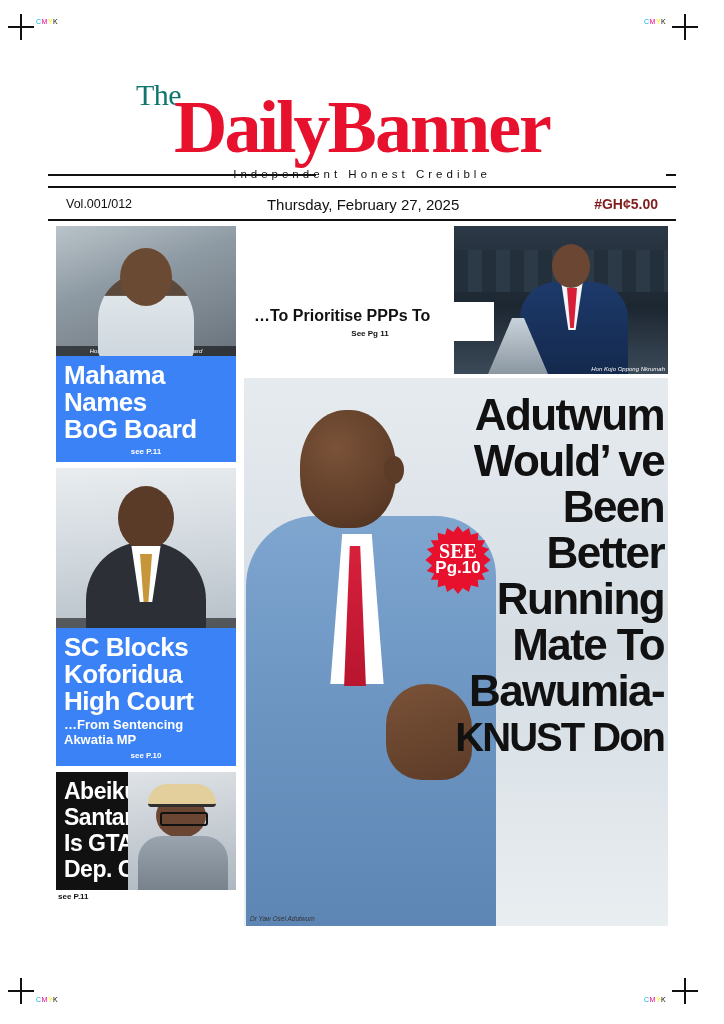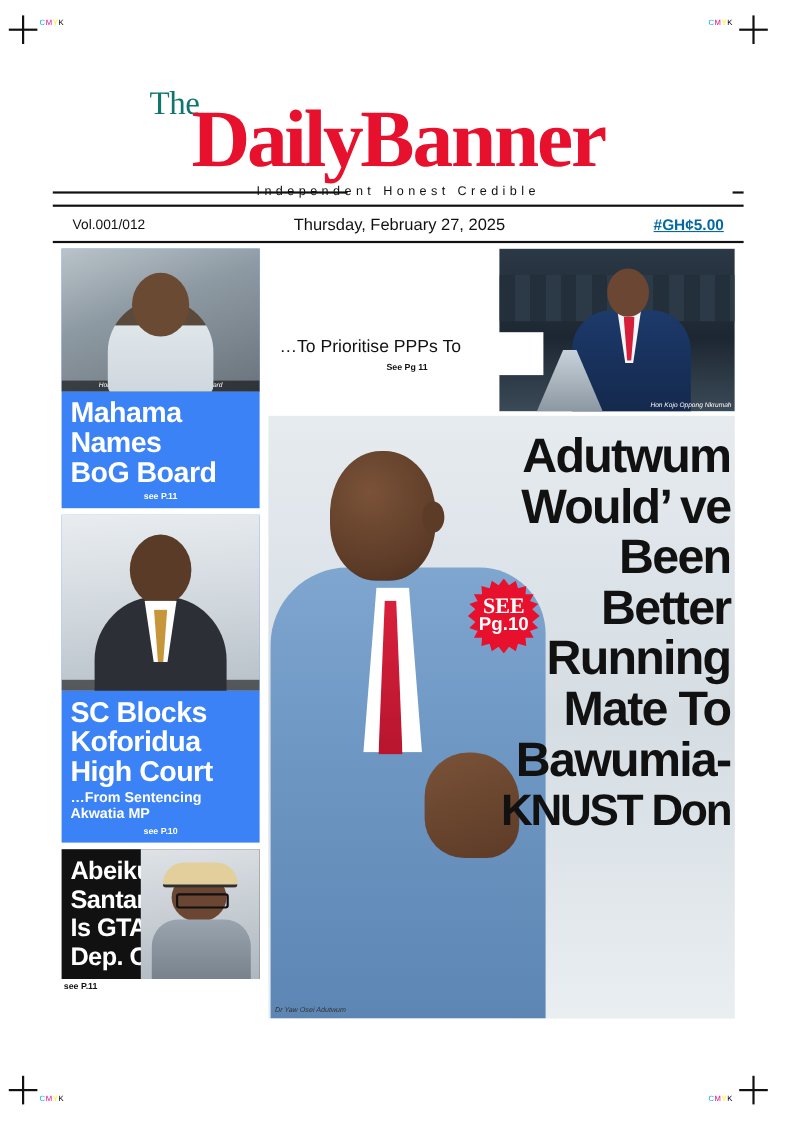--- a/index.html
+++ b/index.html
@@ -137,23 +137,22 @@
     font-family: "Liberation Sans", sans-serif;
   }
   .info-date {
     font-size: 15px;
     color: #111;
     font-family: "Liberation Sans", sans-serif;
   }
   .info-price {
     font-size: 14px;
     font-weight: bold;
-    color: #0369a1;
-    font-family: "Liberation Sans", sans-serif;
-    text-decoration: underline;
+    color: #7f1d1d;
+    font-family: "Liberation Sans", sans-serif;
   }
 
   
   .content {
     position: absolute;
     left: 0;
     top: 166px;
     width: 628px;
     height: 710px;
   }
@@ -442,21 +441,21 @@
     position: absolute;
     left: 0; top: 76px;
     width: 250px;
     background: #fff;
     padding: 4px 8px 3px 10px;
     box-sizing: border-box;
     z-index: 7;
   }
   .ft-sub .line {
     font-family: "Liberation Sans", sans-serif;
-    font-weight: normal;
+    font-weight: bold;
     font-size: 16px;
     line-height: 19px;
     color: #111;
   }
   .ft-sub .see {
     text-align: center;
     font-size: 8px;
     font-weight: bold;
     margin-top: 4px;
     color: #111;

